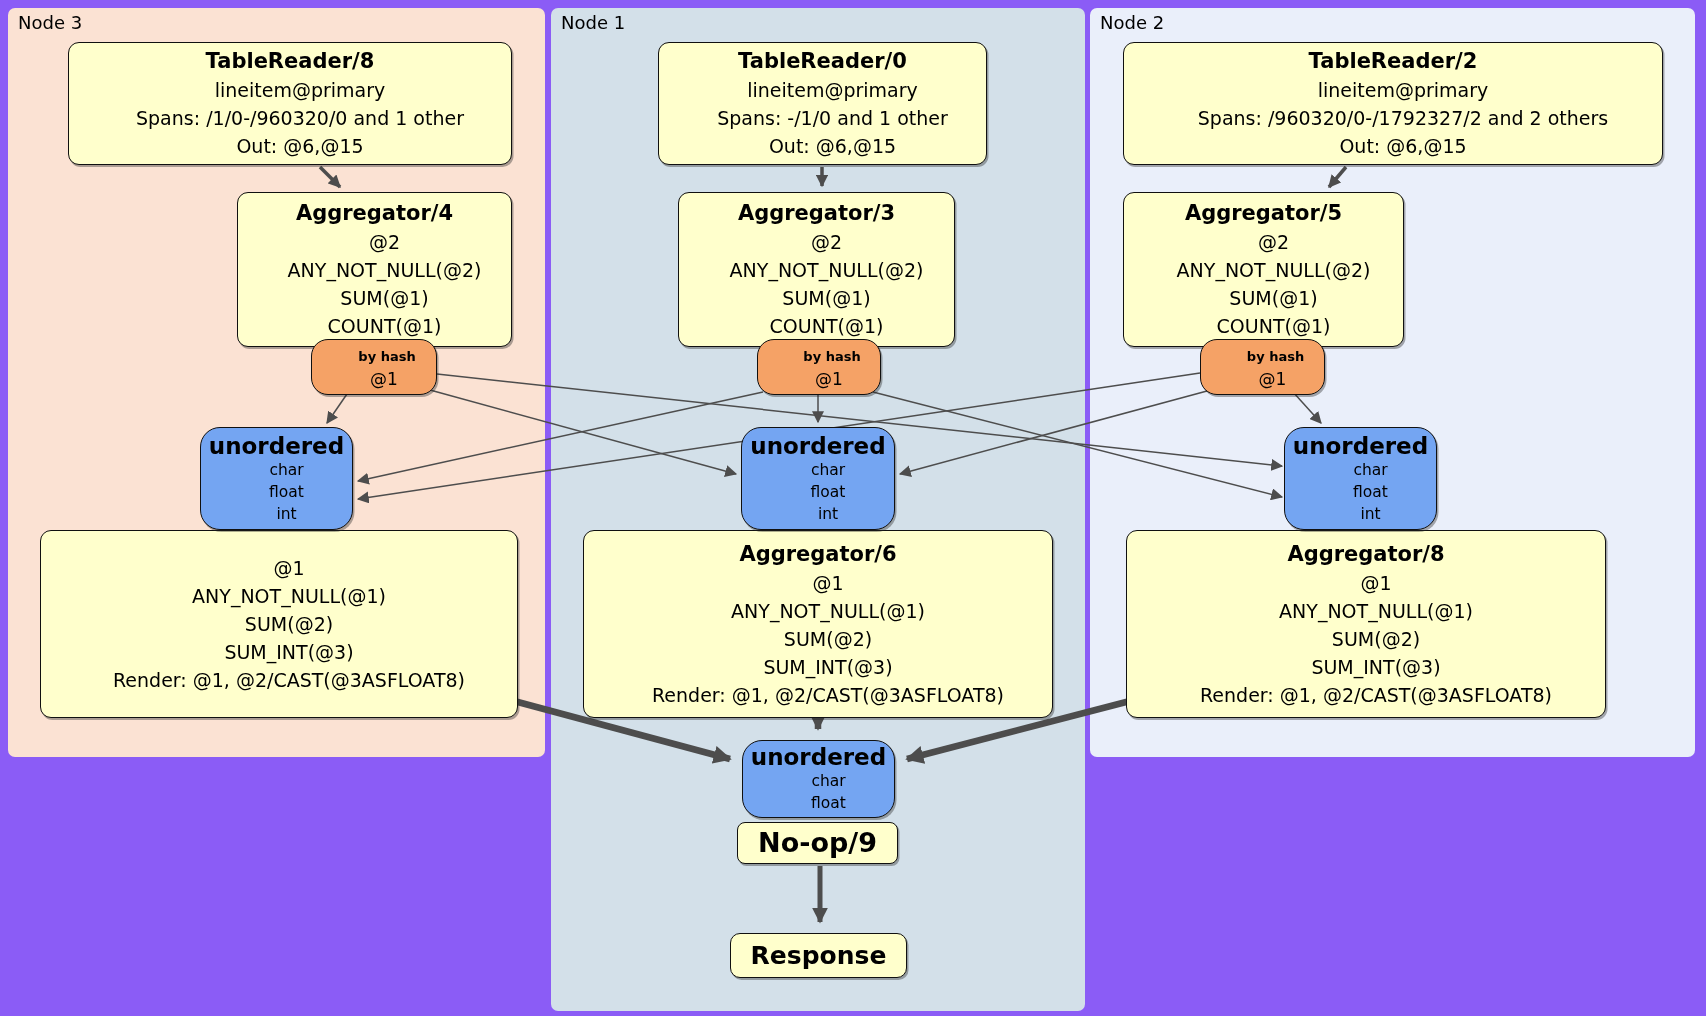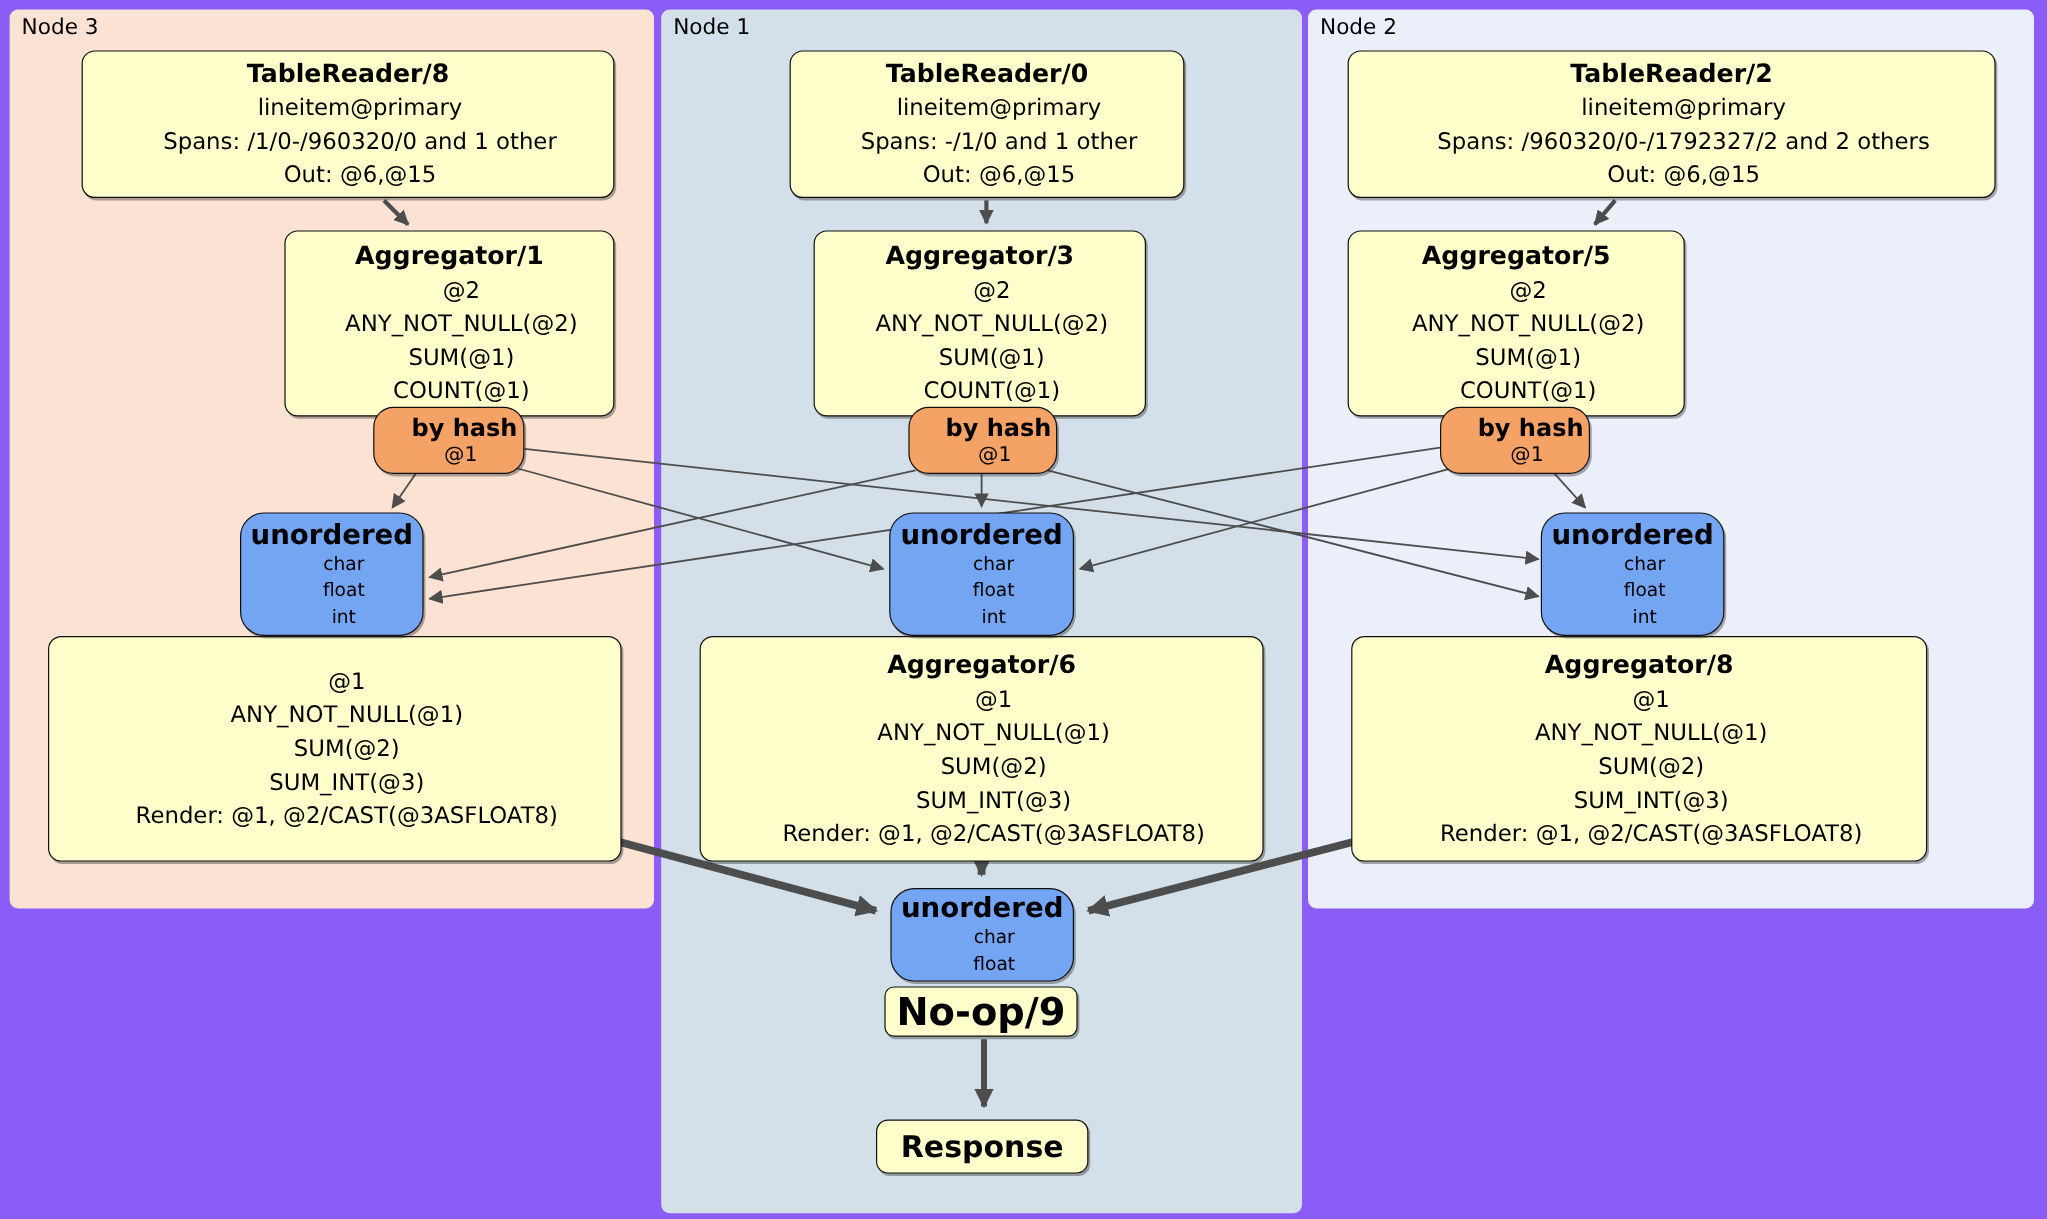--- a/index.html
+++ b/index.html
@@ -7,26 +7,26 @@
           font-family:"DejaVu Sans","Liberation Sans",sans-serif;color:#000;}
   .panel{position:absolute;border-radius:7px;z-index:0;}
   .plabel{position:absolute;left:10px;top:4px;font-size:18px;color:#000;}
   .edges{position:absolute;left:0;top:0;z-index:1;}
   .box{position:absolute;background:var(--box_yellow,#ffffcc);border:1.7px solid #101010;
        border-radius:11px;display:flex;flex-direction:column;justify-content:center;
        text-align:center;box-shadow:1.5px 2px 0 rgba(40,40,40,.38);z-index:3;box-sizing:border-box;}
   .t{font-weight:bold;font-size:21px;line-height:29px;white-space:nowrap;}
   .l{font-size:19px;line-height:28px;white-space:nowrap;margin-left:20px;}
   .router{background:var(--box_orange,#f5a266);border-radius:17px;z-index:4;}
-  .router .t{font-size:20px;line-height:25px;padding-left:26px;}
+  .router .t{font-size:13px;line-height:25px;padding-left:26px;}
   .router .l{font-size:17px;line-height:21px;}
   .sync{background:var(--box_blue,#74a5f2);border-radius:20px;z-index:4;}
   .sync .t{font-size:23px;line-height:26px;}
   .sync .l{font-size:15.5px;line-height:22px;}
-  .noop .t{font-size:32px;line-height:38px;}
+  .noop .t{font-size:27px;line-height:38px;}
   .resp .t{font-size:25px;line-height:41px;}
 </style>
 </head>
 <body>
 
 <div class="canvas">
 
   <div class="panel" style="left:8px;top:8px;width:537px;height:749px;background:var(--panel_node3,#fbe2d3);">
     <span class="plabel">Node 3</span>
   </div>
@@ -79,21 +79,21 @@
   </svg>
 
   <div class="box" style="left:68px;top:42px;width:444px;height:123px;">
     <div class="t">TableReader/8</div>
     <div class="l">lineitem@primary</div>
     <div class="l">Spans: /1/0-/960320/0 and 1 other</div>
     <div class="l">Out: @6,@15</div>
   </div>
 
   <div class="box" style="left:237px;top:192px;width:275px;height:155px;">
-    <div class="t">Aggregator/1</div>
+    <div class="t">Aggregator/4</div>
     <div class="l">@2</div>
     <div class="l">ANY_NOT_NULL(@2)</div>
     <div class="l">SUM(@1)</div>
     <div class="l">COUNT(@1)</div>
   </div>
 
   <div class="box router" style="left:311px;top:339px;width:126px;height:56px;">
     <div class="t">by hash</div>
     <div class="l">@1</div>
   </div>

